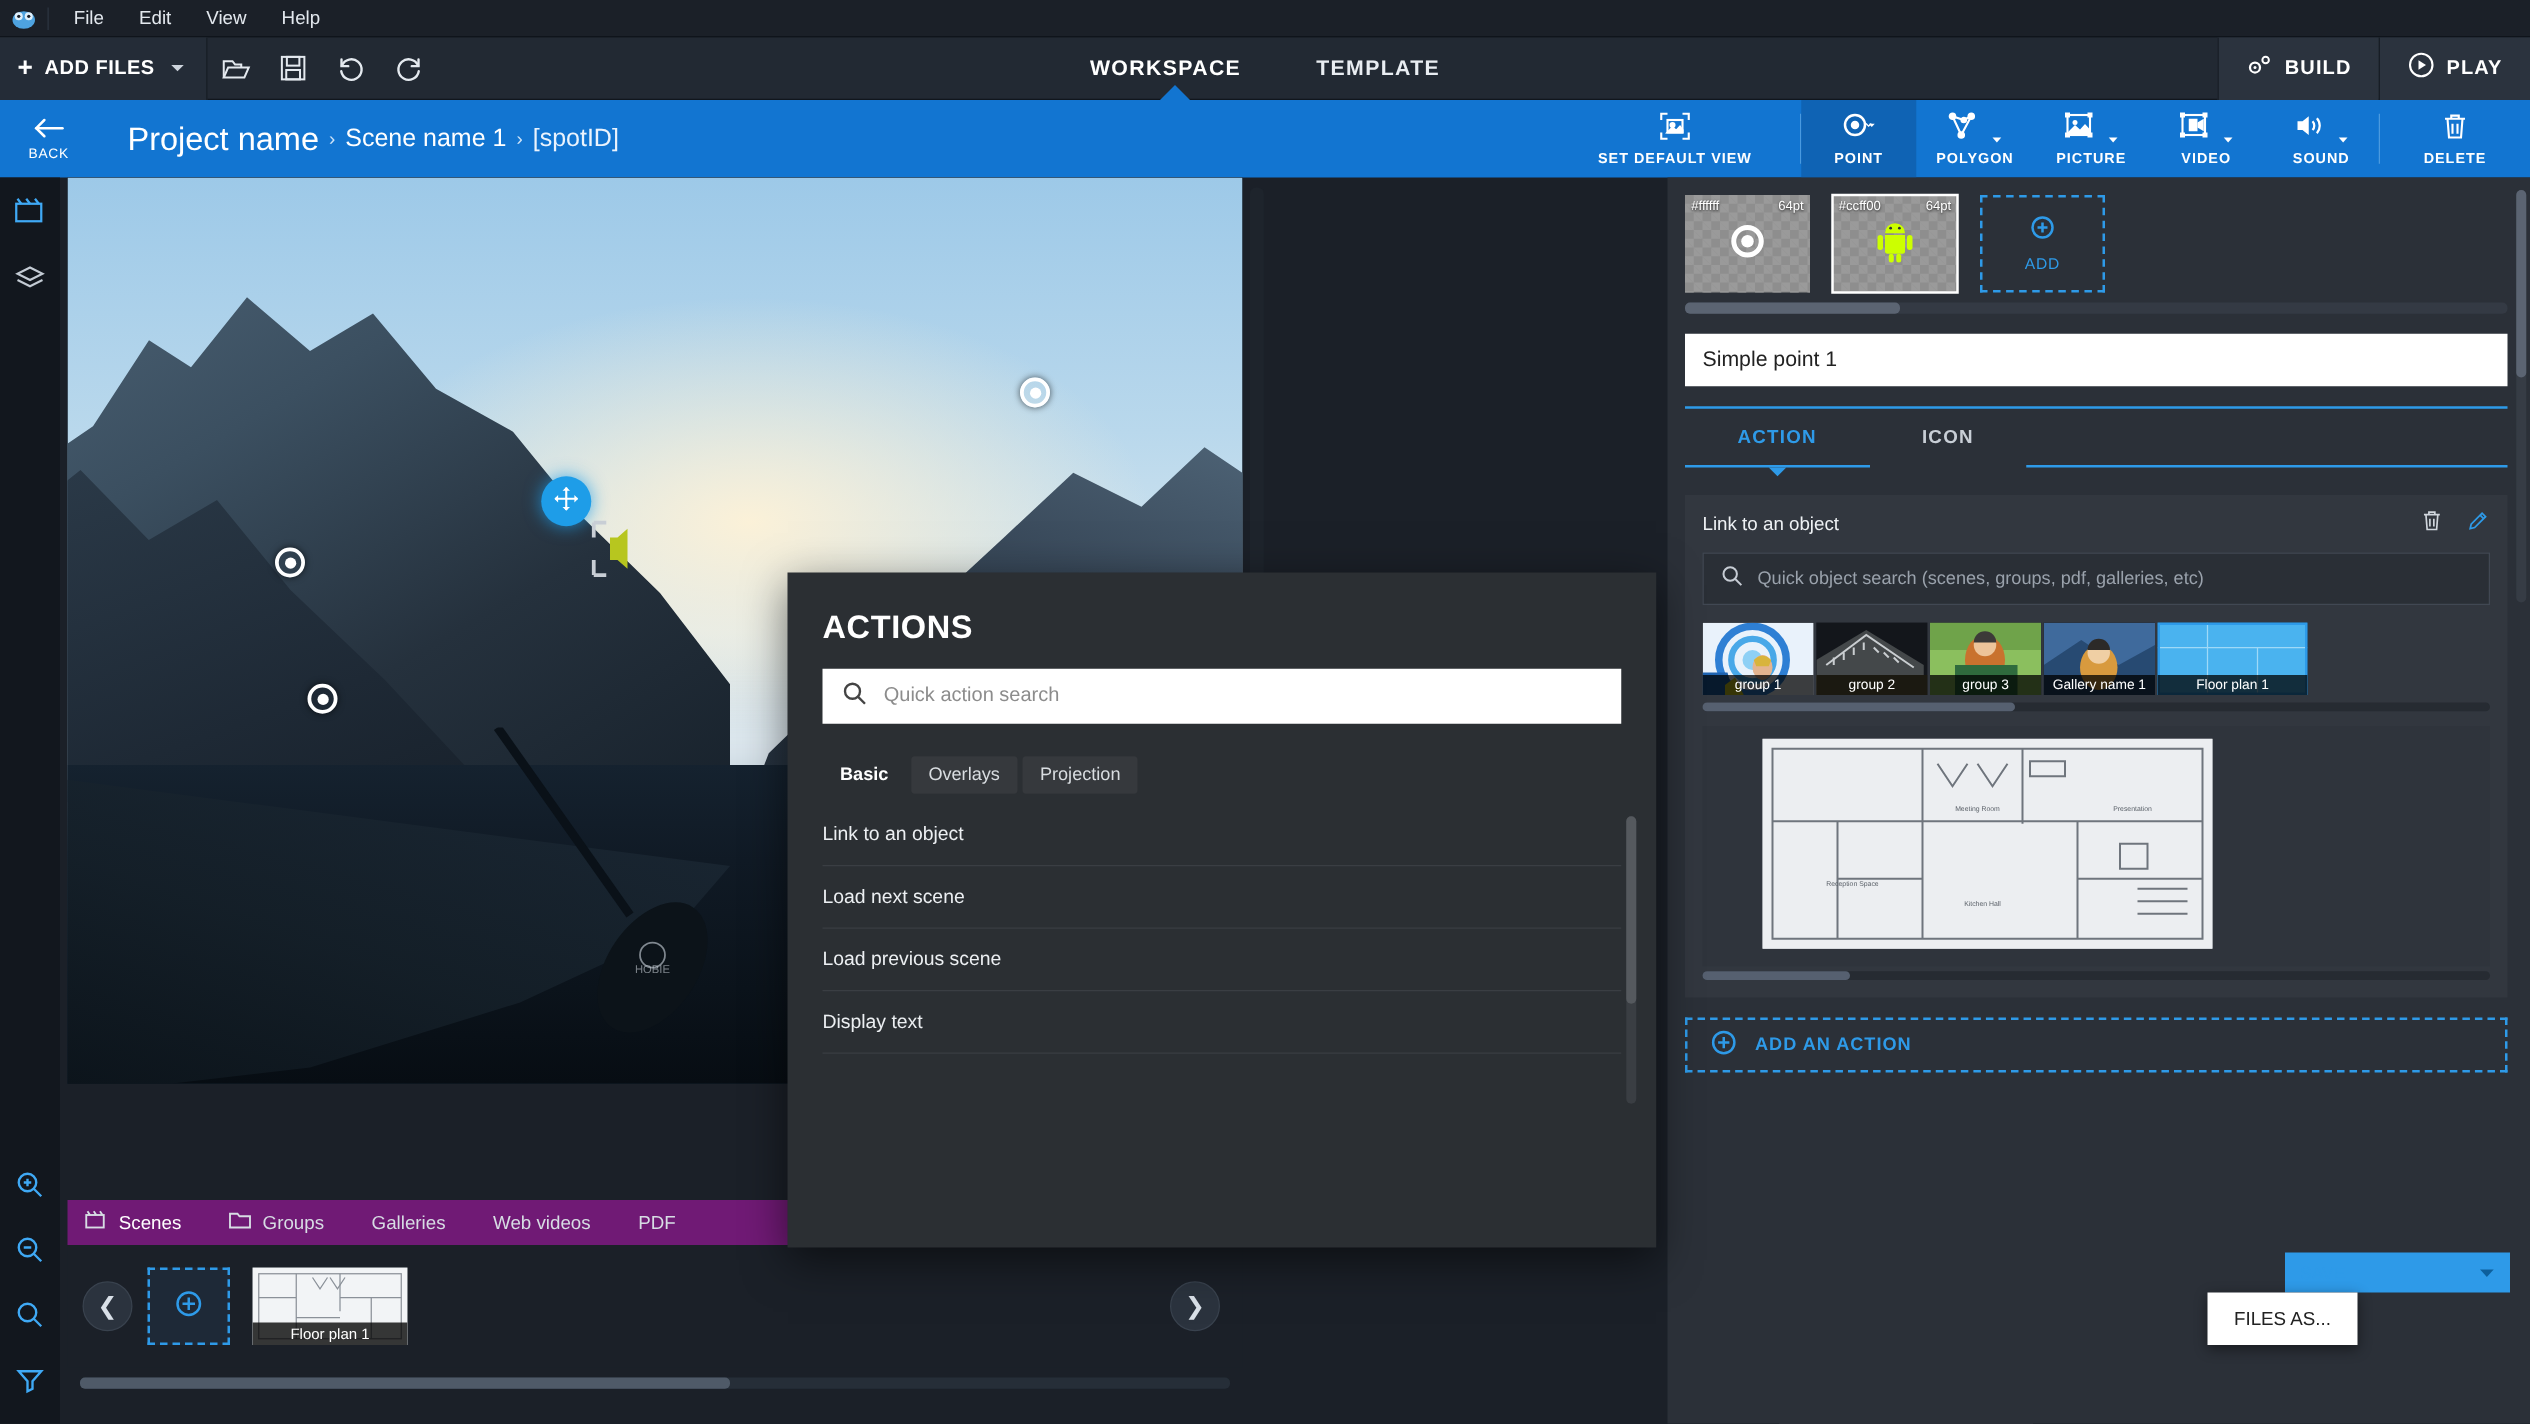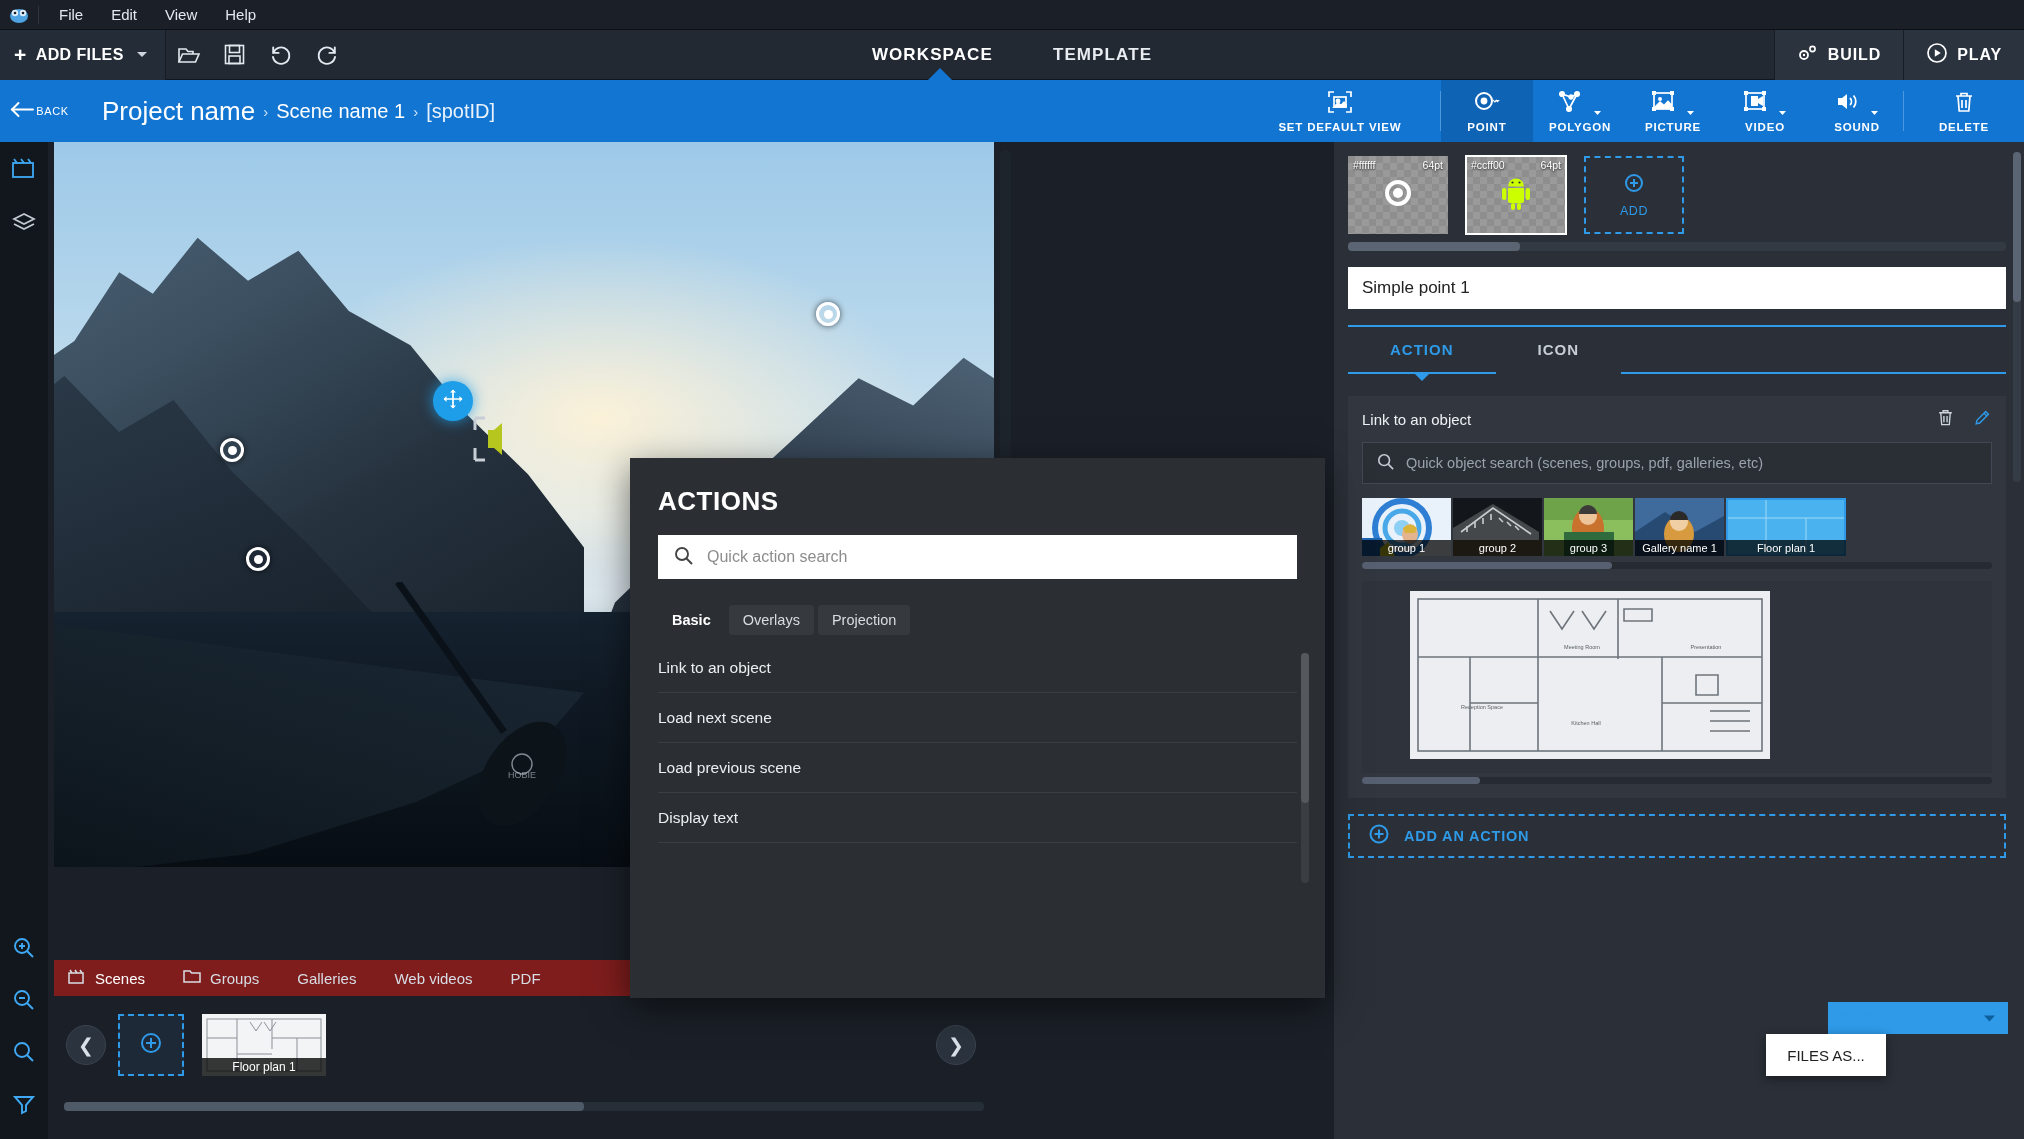--- a/index.html
+++ b/index.html
@@ -50,21 +50,21 @@
     display:flex; align-items:center; gap:9px; padding:0 22px; height:50px;
     font-size:16px; font-weight:bold; letter-spacing:.9px; color:#fff; cursor:pointer;
     background:#2b333e; border-left:1px solid #171d25;
   }
 
   
   .bluebar {
     position:absolute; top:80px; left:0; width:2024px; height:62px;
     background:#1275d1; display:flex; align-items:center;
   }
-  .backbtn { width:78px; height:47px; display:flex; flex-direction:row; align-items:center; justify-content:center; gap:1px; cursor:pointer;}
+  .backbtn { width:78px; height:47px; display:flex; flex-direction:column; align-items:center; justify-content:center; gap:1px; cursor:pointer;}
   .backbtn .lbl { font-size:11px; letter-spacing:.6px; color:#fff;}
   .crumbs { display:flex; align-items:center; gap:8px; margin-left:24px;}
   .crumb-main { font-size:26px; color:#fff; font-weight:normal; cursor:pointer;}
   .crumb { font-size:20px; color:#fff; cursor:pointer;}
   .crumb.dim { color:#eaf3fd;}
   .crumb-sep { color:#cfe4f8; font-size:15px;}
   .bb-mid { margin-left:auto; display:flex; align-items:center; height:62px;}
   .bb-item {
     display:flex; flex-direction:column; align-items:center; justify-content:center; gap:3px;
     height:62px; padding:0 16px; cursor:pointer; color:#fff; min-width:92px;
@@ -147,21 +147,21 @@
     box-shadow:0 0 14px rgba(30,157,232,.8);
   }
   .audio-marker {
     position:absolute; width:42px; height:46px; cursor:pointer;
   }
 
   
   .vp-tabs {
     position:absolute; top:960px; left:54px; width:940px; height:36px;
     display:flex; align-items:center; gap:38px; padding-left:14px;
-    background:#7f1d1d;
+    background:#701a75;
   }
   .vp-tab { display:flex; align-items:center; gap:9px; font-size:15px; color:#d7dde4; cursor:pointer;}
   .vp-tab.active { color:#ffffff; }
 
   .filmstrip {
     position:absolute; top:996px; left:54px; width:940px; height:98px; background:#1b2028;
     display:flex; align-items:center;
   }
   .arrowbtn {
     width:40px;height:40px;border-radius:50%; background:#2b333e; color:#d9e0e8;

